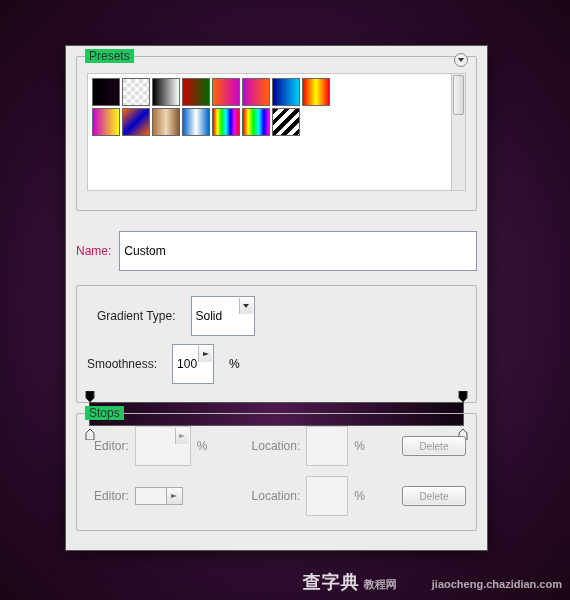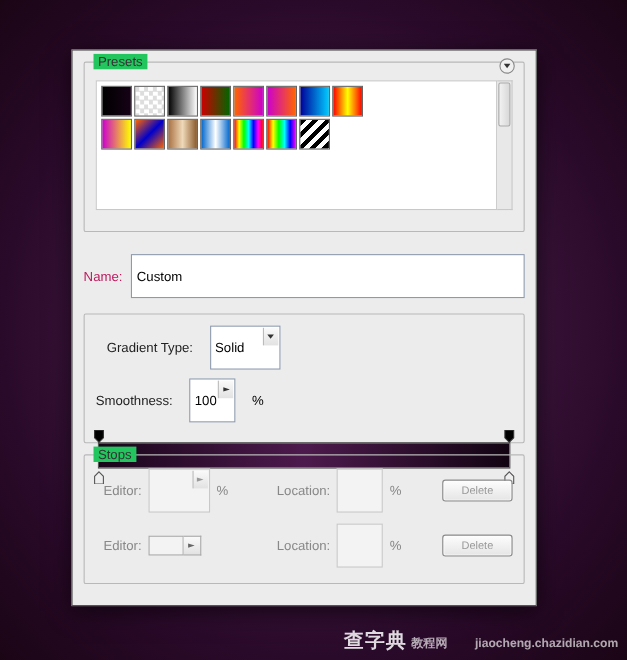--- a/index.html
+++ b/index.html
@@ -191,14 +191,14 @@
         </div>
       </div>
     </div>
 
   </div>
 </div>
 
 <div class="watermark">
   <span class="big">查字典</span>
   <span class="sm">教程网</span>
-  <span class="sm" style="margin-left:2px;padding-left:19px;">jiaocheng.chazidian.com</span>
+  <span class="sm" style="margin-left:12px;padding-left:19px;">jiaocheng.chazidian.com</span>
 </div>
 
 </body></html>

